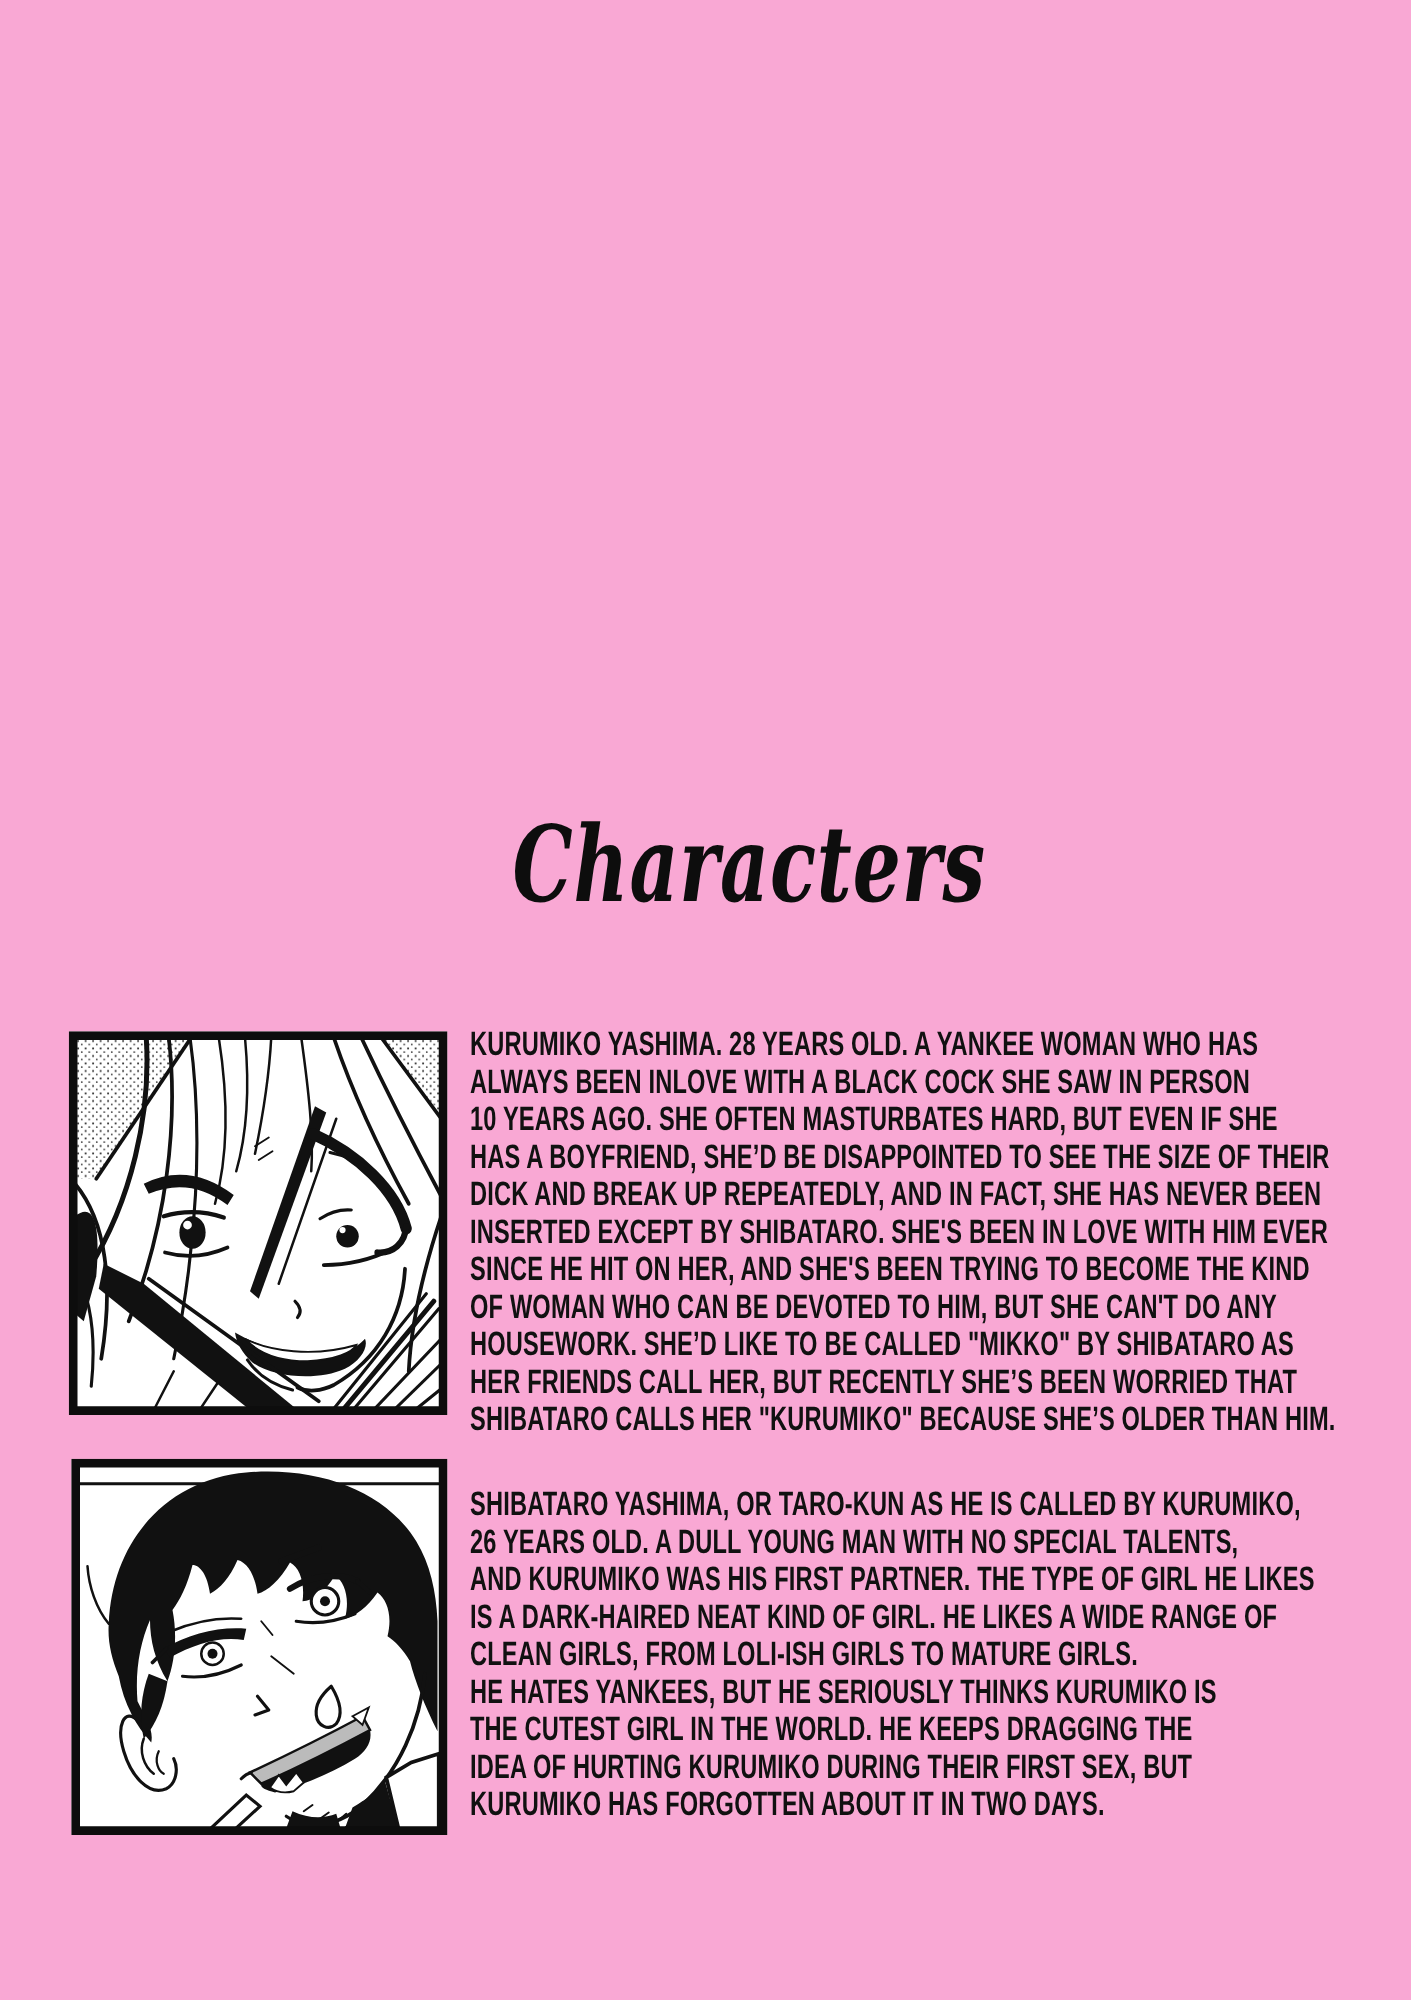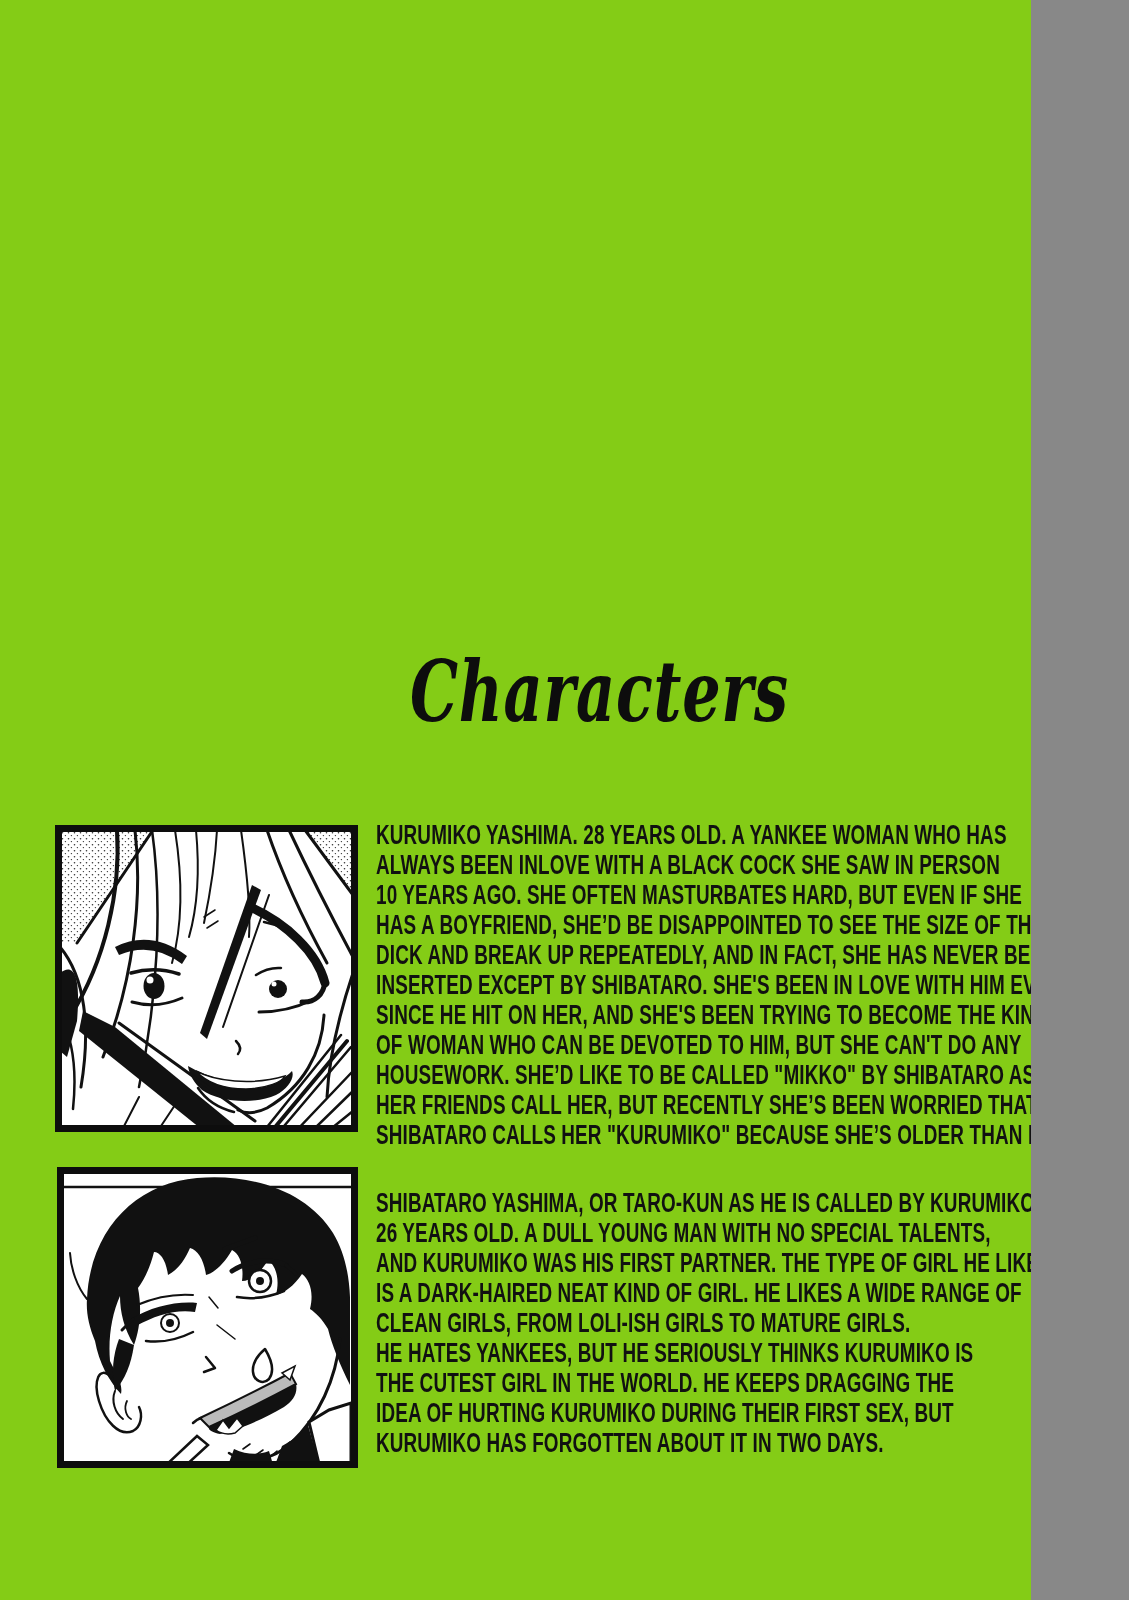--- a/index.html
+++ b/index.html
@@ -1,19 +1,19 @@
 <!DOCTYPE html>
 <html><head>
 <meta charset="utf-8">
 <style>
   html,body{margin:0;padding:0;background:#888;}
   .page{
     position:relative;
-    width:1031px;height:1600px;
-    background:#84cc16;
+    width:1129px;height:1600px;
+    background:#f9a8d4;
     overflow:hidden;
     font-family:"Liberation Sans", sans-serif;
   }
   .title{
     position:absolute;
     left:410px;top:650px;
     font-family:"DejaVu Serif", serif;
     font-style:italic;font-weight:bold;
     font-size:84px;line-height:84px;
     color:#0d0d0d;white-space:nowrap;

